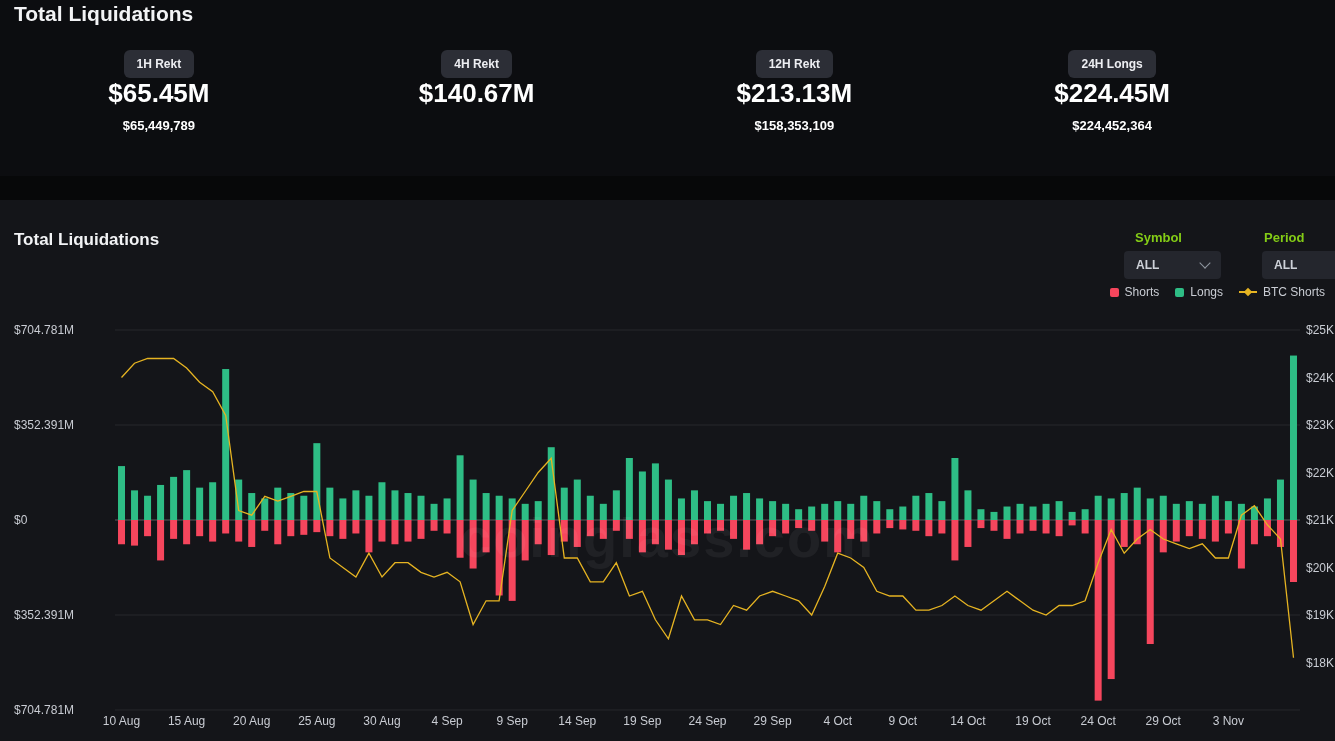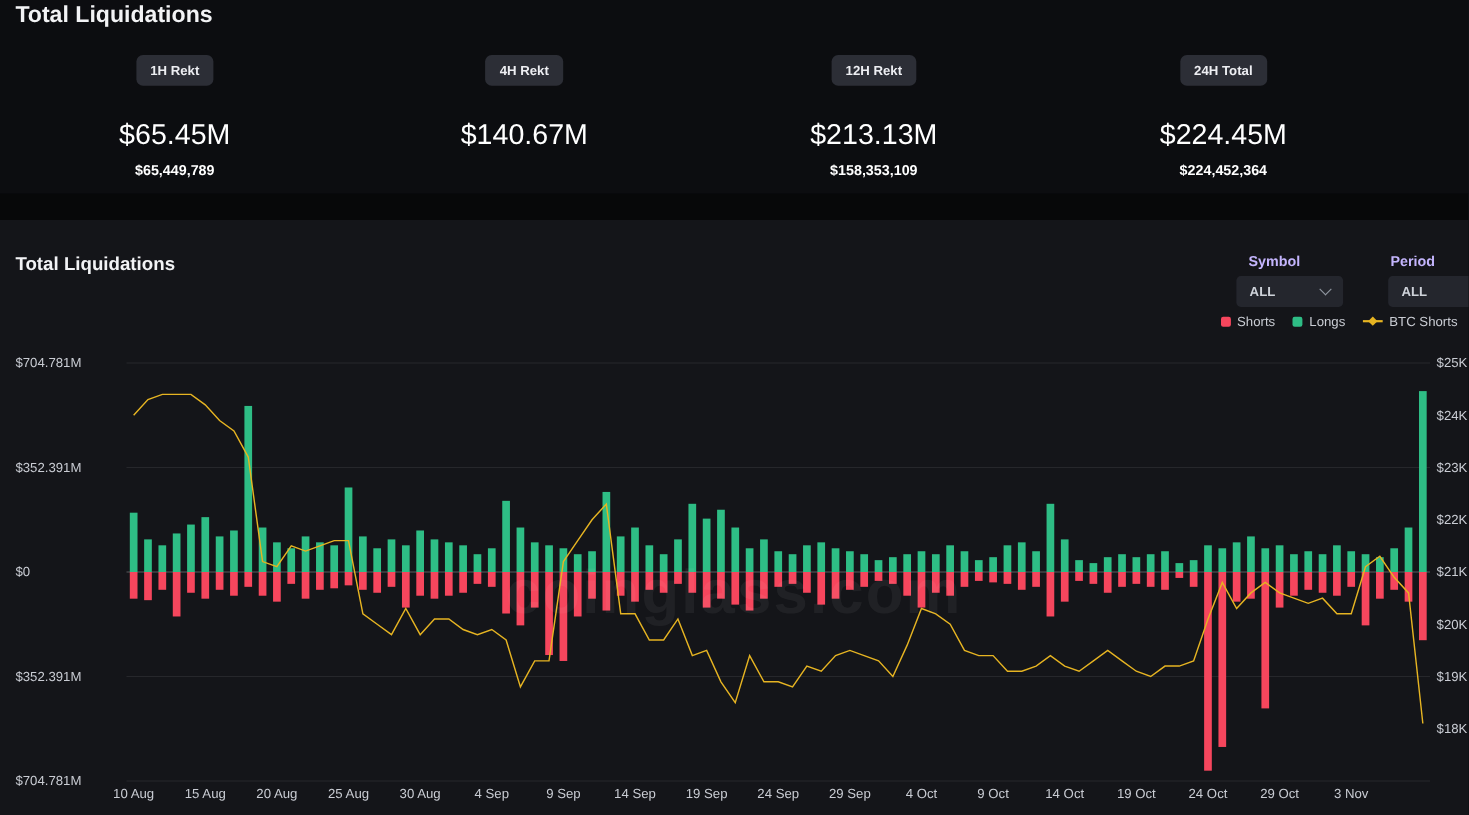--- a/index.html
+++ b/index.html
@@ -8,28 +8,28 @@
     background:#0b0c10;font-family:"Liberation Sans",sans-serif;
     -webkit-font-smoothing:antialiased;
   }
   
   .top-section{position:absolute;top:0;left:0;width:1335px;height:176px;background:#0c0d10;}
   .page-title{position:absolute;top:2px;left:14px;font-size:21px;font-weight:700;color:#f2f3f5;}
   .stats-row{position:absolute;top:50px;left:0;width:1271px;display:flex;}
   .stat-card{flex:1;text-align:center;}
   .stat-badge{display:inline-block;background:#2c2e36;color:#edeef2;font-size:12px;font-weight:700;
     padding:7px 13px;border-radius:6px;}
-  .stat-value{margin-top:29px;font-size:26px;font-weight:400;color:#ffffff;}
+  .stat-value{margin-top:0;font-size:26px;font-weight:700;color:#ffffff;}
   .stat-exact{margin-top:9px;font-size:13px;font-weight:700;color:#ffffff;}
   
   .band{position:absolute;top:176px;left:0;width:1335px;height:24px;background:#070809;}
   
   .chart-panel{position:absolute;top:200px;left:0;width:1335px;height:541px;background:#141519;}
   .chart-title{position:absolute;top:30px;left:14px;font-size:17px;font-weight:700;color:#f2f3f5;}
-  .select-label{position:absolute;font-size:13px;font-weight:700;color:#c4b5fd;}
+  .select-label{position:absolute;font-size:13px;font-weight:700;color:#84cc16;}
   .select-label.symbol{top:30px;left:1135px;}
   .select-label.period{top:30px;left:1264px;}
   .select-box{position:absolute;top:51px;width:97px;height:28px;background:#24262d;border-radius:4px;
     display:flex;align-items:center;justify-content:space-between;padding:0 12px;box-sizing:border-box;cursor:pointer;}
   .select-box.symbol{left:1124px;}
   .select-box.period{left:1262px;}
   .select-value{font-size:12px;font-weight:700;color:#ced2d9;}
   .chevron{width:7px;height:7px;border-right:1.5px solid #9097a1;border-bottom:1.5px solid #9097a1;
     transform:rotate(45deg);margin-top:-4px;}
   
@@ -60,21 +60,21 @@
     <div class="stat-card">
       <span class="stat-badge">4H Rekt</span>
       <div class="stat-value">$140.67M</div>
     </div>
     <div class="stat-card">
       <span class="stat-badge">12H Rekt</span>
       <div class="stat-value">$213.13M</div>
       <div class="stat-exact">$158,353,109</div>
     </div>
     <div class="stat-card">
-      <span class="stat-badge">24H Total</span>
+      <span class="stat-badge">24H Longs</span>
       <div class="stat-value">$224.45M</div>
       <div class="stat-exact">$224,452,364</div>
     </div>
   </div>
 </div>
 
 <div class="band"></div>
 
 <div class="chart-panel">
   <div class="chart-title">Total Liquidations</div>

